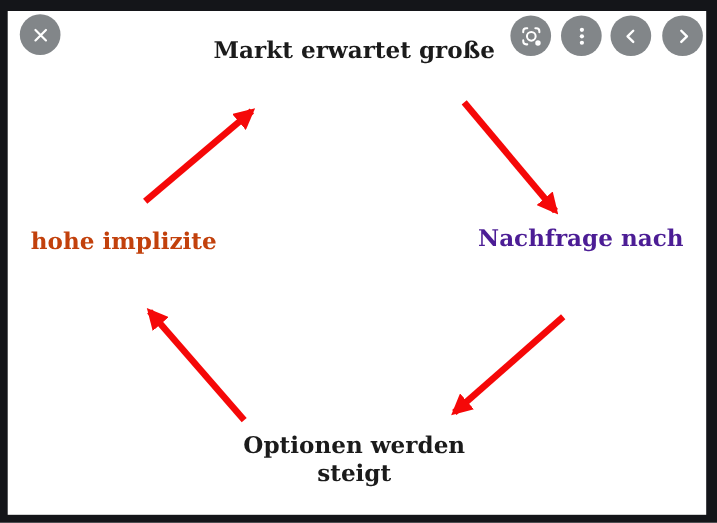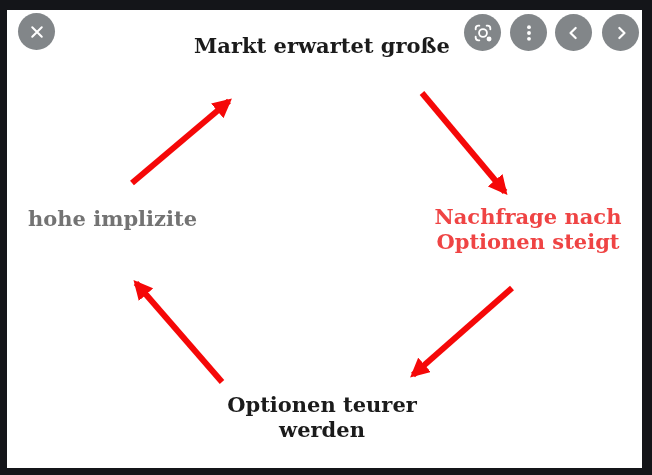--- a/index.html
+++ b/index.html
@@ -70,31 +70,30 @@
     <line x1="125" y1="173" x2="222" y2="91" stroke="#f50808" stroke-width="6" marker-end="url(#ah)"></line>
         <line x1="415" y1="83" x2="498" y2="182" stroke="#f50808" stroke-width="6" marker-end="url(#ah)"></line>
         <line x1="505" y1="278" x2="406" y2="365" stroke="#f50808" stroke-width="6" marker-end="url(#ah)"></line>
         <line x1="215" y1="372" x2="129" y2="273" stroke="#f50808" stroke-width="6" marker-end="url(#ah)"></line>
       </svg>
 
     <div class="node top" style="color: rgb(27, 27, 27);">
       <div>Markt erwartet große</div>
     </div>
 
-    <div class="node right" style="color: #ef4444;">
+    <div class="node right" style="color: #4c1d95;">
       <div>Nachfrage nach</div>
-      <div>Optionen steigt</div>
     </div>
 
     <div class="node bottom" style="color: rgb(27, 27, 27);">
-      <div>Optionen teurer</div>
-      <div>werden</div>
+      <div>Optionen werden</div>
+      <div>steigt</div>
     </div>
 
-    <div class="node left" style="color: #737373;">
+    <div class="node left" style="color: #c2410c;">
       <div>hohe implizite</div>
     </div>
 
   </div>
 
   <button class="cbtn btn-close">
     <svg width="22" height="22" viewBox="0 0 24 24">
       <path d="M6.8 6.8 L17.2 17.2 M17.2 6.8 L6.8 17.2" stroke="#ffffff" stroke-width="2.2" stroke-linecap="round" fill="none"></path>
     </svg>
   </button>

